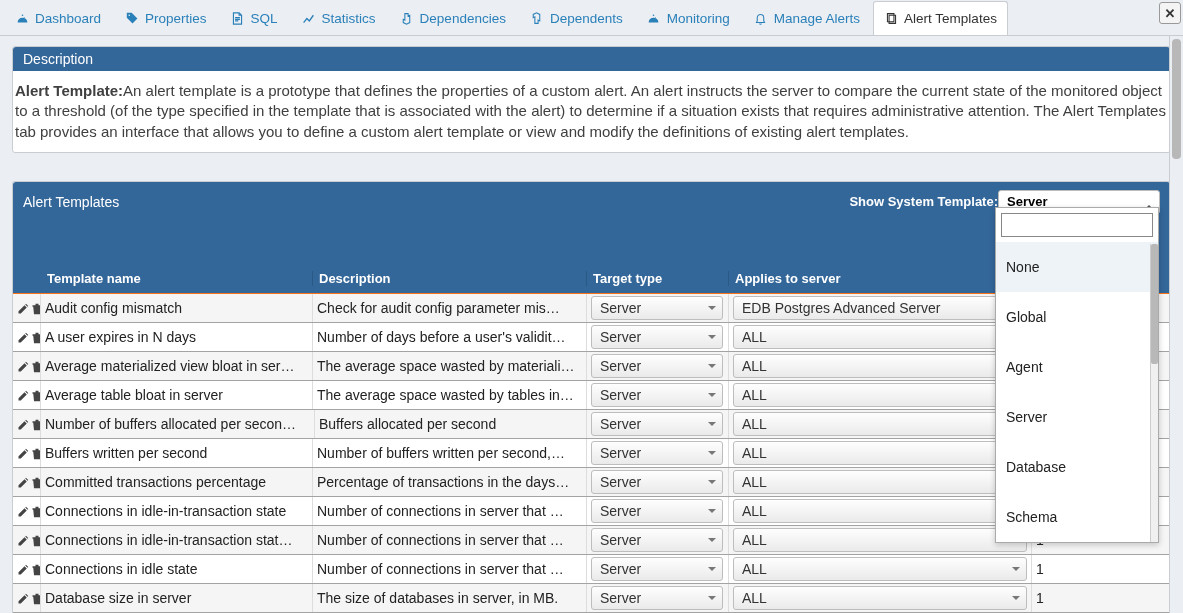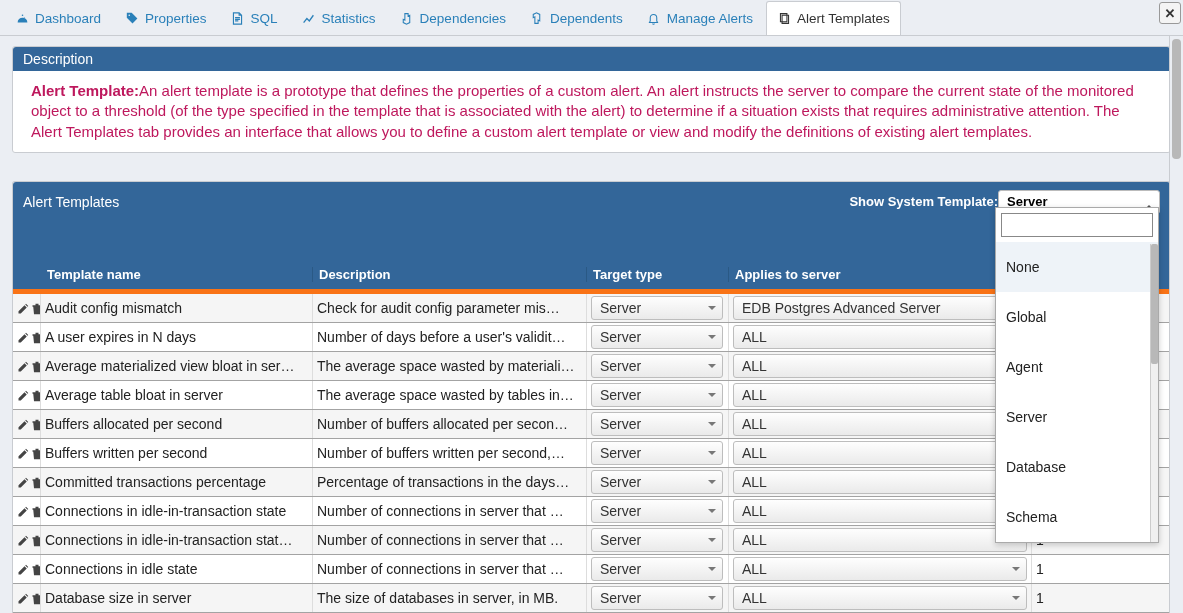--- a/index.html
+++ b/index.html
@@ -68,23 +68,23 @@
     color: #fff;
     padding: 4px 10px;
     font-size: 14px;
     border-radius: 3px 3px 0 0;
     display: flex;
     align-items: center;
     justify-content: space-between;
     min-height: 22px;
   }
   .desc-body {
-    padding: 10px 18px;
+    padding: 10px 2px;
     font-size: 15px;
-    color: #be185d;
+    color: #404040;
     line-height: 1.35;
   }
   .desc-body .lead { font-weight: bold; }
   .templates-hdr-right {
     display: flex; align-items: center; gap: 0;
     font-size: 13px;
     font-weight: bold;
   }
   .sys-select {
     position: relative;
@@ -143,21 +143,21 @@
     border-radius: 2px;
   }
   
   .grid-wrap {
     margin-top: -1px;
   }
   .grid-head {
     background: #336699;
     color: #fff;
     height: 73px;
-    border-bottom: 5px solid #f97316;
+    border-bottom: 1px solid #f97316;
     position: relative;
   }
   .grid-head-row {
     position: absolute;
     bottom: 0; left: 0; right: 0;
     display: flex;
     height: 28px;
     align-items: center;
   }
   .gh-cell {
@@ -281,20 +281,28 @@
     <span class="ticon">
       <svg viewBox="0 0 16 16" width="13" height="13">
           <path fill="none" stroke="#2a80b9" stroke-width="1.3" d="M6 14V6l-2 1V3l4-2 4 2v8l-2-1v4z"></path>
         </svg>
     </span>
     <span>Dependents</span>
   </div>
   <div class="tab">
     <span class="ticon">
       <svg viewBox="0 0 16 16" width="13" height="13">
+          <path fill="#2a80b9" d="M2 13a6 6 0 1 1 12 0H2zM8 3a1 1 0 1 1 0 2 1 1 0 0 1 0-2zM7 9l4-3-2 5z"></path>
+        </svg>
+    </span>
+    <span>Monitoring</span>
+  </div>
+  <div class="tab">
+    <span class="ticon">
+      <svg viewBox="0 0 16 16" width="13" height="13">
           <path fill="none" stroke="#2a80b9" stroke-width="1.3" d="M4 11V7a4 4 0 0 1 8 0v4l1 2H3zM7 14a1 1 0 0 0 2 0"></path>
         </svg>
     </span>
     <span>Manage Alerts</span>
   </div>
   <div class="tab active">
     <span class="ticon">
       <svg viewBox="0 0 16 16" width="13" height="13">
           <path fill="none" stroke="#333" stroke-width="1.3" d="M3 2h8v10H3zM5 4h8v10H5z"></path>
         </svg>
@@ -415,22 +423,22 @@
           </div>
           <div class="row">
             <div class="gc col-act gc-act">
               <span class="ic"><svg viewBox="0 0 16 16" width="12" height="12">
                   <path fill="#444" d="M2 11l8-8 3 3-8 8H2v-3zM11 2l1-1 3 3-1 1z"></path>
                 </svg></span>
               <span class="ic"><svg viewBox="0 0 16 16" width="12" height="12">
                   <path fill="#444" d="M3 5h10l-1 10H4zM2 3h12v2H2zM6 1h4v2H6z"></path>
                 </svg></span>
             </div>
+            <div class="gc col-desc">Number of buffers allocated per secon…</div>
             <div class="gc col-name">Buffers allocated per second</div>
-            <div class="gc col-desc">Number of buffers allocated per secon…</div>
             <div class="gc col-tgt">
               <div class="mini-select">Server</div>
             </div>
             <div class="gc col-srv">
               <div class="mini-select">ALL</div>
             </div>
             <div class="gc col-val"></div>
           </div>
           <div class="row">
             <div class="gc col-act gc-act">

